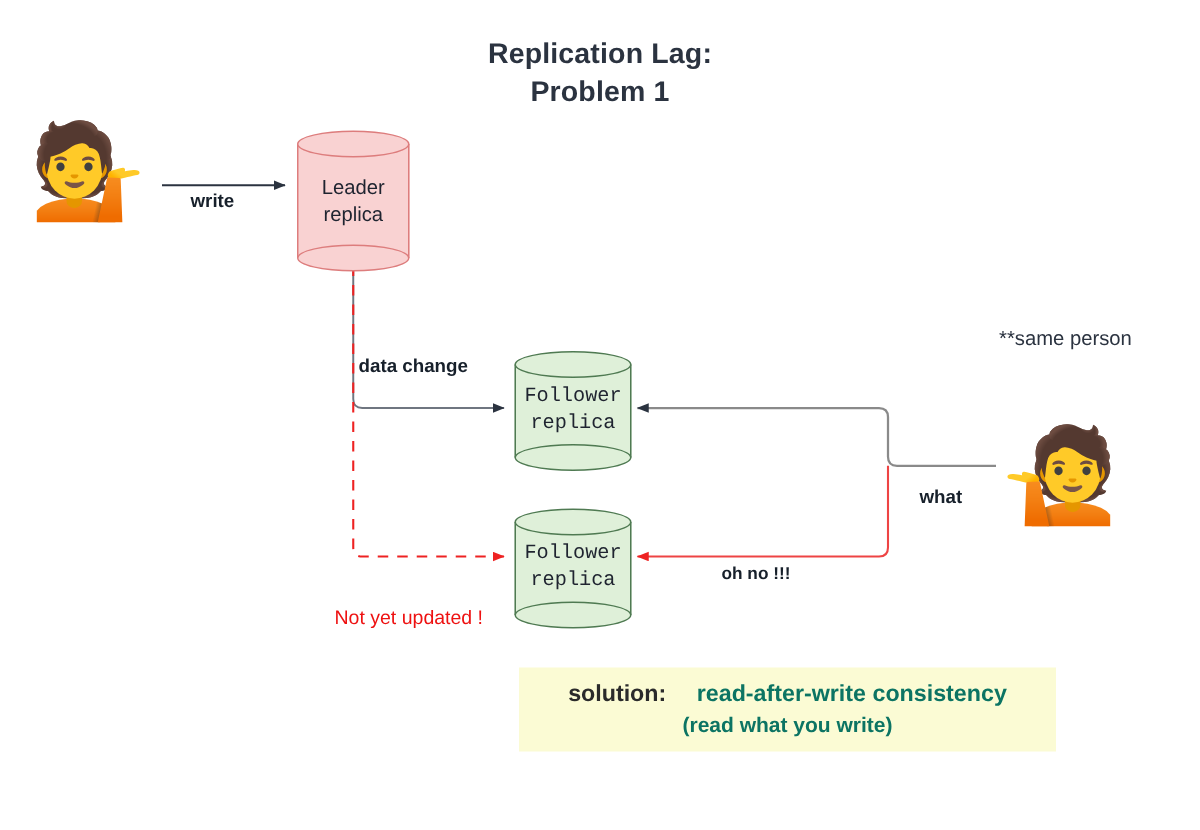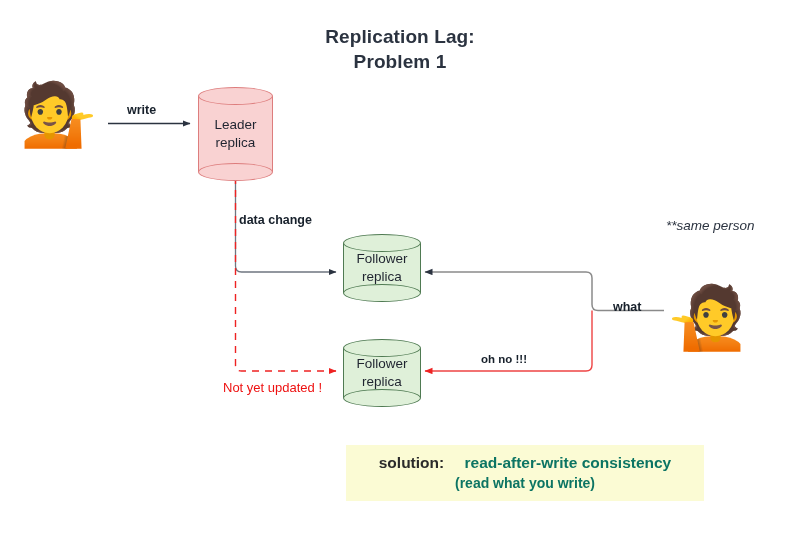--- a/index.html
+++ b/index.html
@@ -97,48 +97,48 @@
     line-height: 18px;
     white-space: pre-line;
     z-index: 3;
   }
   
   #cyl-leader { left: 198px; top: 87px; width: 75px; height: 94px; }
   #cyl-leader .cyl-body   { background: #f9d2d2; border-color: #dd7d7d; }
   #cyl-leader .cyl-top    { background: #f9d2d2; border-color: #dd7d7d; }
   #cyl-leader .cyl-bottom { background: #f9d2d2; border-color: #dd7d7d; }
   
-  .cyl-follower { width: 78px; height: 68px; }
+  .cyl-follower { width: 78px; height: 80px; font-family: Liberation Mono, monospace; }
   .cyl-follower .cyl-body   { background: #dff0d9; border-color: #4f7a52; }
   .cyl-follower .cyl-top    { background: #dff0d9; border-color: #4f7a52; }
   .cyl-follower .cyl-bottom { background: #dff0d9; border-color: #4f7a52; }
   #cyl-follower-top    { left: 343px; top: 234px; }
   #cyl-follower-bottom { left: 343px; top: 339px; }
 
   
   .edge-label {
     position: absolute;
     font-size: 12.5px;
     font-weight: bold;
     color: #17202b;
     white-space: nowrap;
+    margin-top: 24px;
   }
   #label-write       { left: 127px; top: 103px; }
   #label-data-change { left: 239px; top: 213px; }
   #label-read        { left: 613px; top: 300px; }
   #label-oh-no       { left: 481px; top: 353px; font-size: 11.5px; }
   #label-not-updated {
     left: 223px; top: 380px;
     font-size: 13px; font-weight: normal; color: #ee1111;
   }
   #note-same-person {
     left: 666px; top: 218px;
     font-size: 13.5px; font-weight: normal; color: #2b3340;
     white-space: nowrap;
-    font-style: italic;
   }
 
   
   #solution-box {
     left: 346px;
     top: 445px;
     width: 358px;
     height: 56px;
     background: #fbfbd4;
     box-sizing: border-box;

